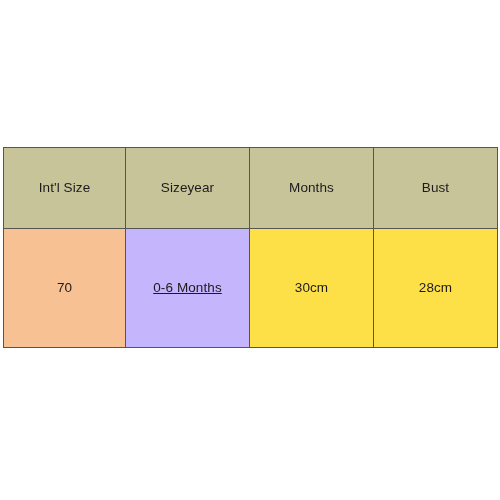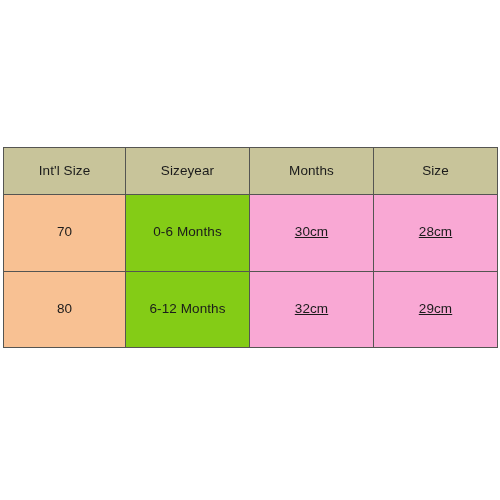--- a/index.html
+++ b/index.html
@@ -34,21 +34,21 @@
   table.size-chart col.c2 { width: 124px; }
   table.size-chart col.c3 { width: 124px; }
   table.size-chart col.c4 { width: 124px; }
 
   table.size-chart th,
   table.size-chart td {
     text-align: center;
     vertical-align: middle;
     font-size: 13.5px;
     color: #1b1b1b;
-    padding: 0;
+    padding: 17px;
     border: 1px solid #555552;
     line-height: 1.1;
     letter-spacing: 0.1px;
   }
 
   
   table.size-chart thead th {
     height: 46px;
     background: #c8c49a;
     font-weight: normal;
@@ -64,32 +64,32 @@
     background: #f8c193;
     border-color: #9a6d45;
     margin-top: 35px;
   }
   th.head-intl {
     background: #c8c49a;
     border-color: #9a6d45;
   }
 
   td.cell-year {
-    background: #84cc16;
+    background: #c4b5fd;
     border-color: #4a6a96;
+    text-decoration: underline;
   }
   th.head-year {
     background: #c8c49a;
     border-color: #4a6a96;
   }
 
   td.cell-plain {
-    background: #f9a8d4;
+    background: #fde047;
     border-color: #6a6a6a;
-    text-decoration: underline;
   }
   th.head-plain {
     background: #c8c49a;
     border-color: #6a6a6a;
   }
 </style>
 </head>
 <body>
 
 <div id="size-chart-wrap">
@@ -98,31 +98,25 @@
       <col class="c1">
       <col class="c2">
       <col class="c3">
       <col class="c4">
     </colgroup>
     <thead>
       <tr>
         <th class="head-intl">Int'l Size</th>
         <th class="head-year">Sizeyear</th>
         <th class="head-plain">Months</th>
-        <th class="head-plain">Size</th>
+        <th class="head-plain">Bust</th>
       </tr>
     </thead>
     <tbody>
       <tr>
         <td class="cell-intl">70</td>
         <td class="cell-year">0-6 Months</td>
         <td class="cell-plain">30cm</td>
         <td class="cell-plain">28cm</td>
       </tr>
-      <tr>
-        <td class="cell-intl">80</td>
-        <td class="cell-year">6-12 Months</td>
-        <td class="cell-plain">32cm</td>
-        <td class="cell-plain">29cm</td>
-      </tr>
     </tbody>
   </table>
 </div>
 
 </body></html>

